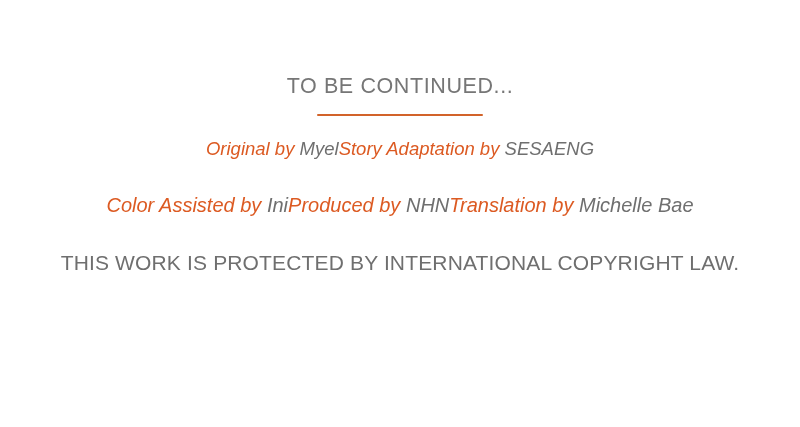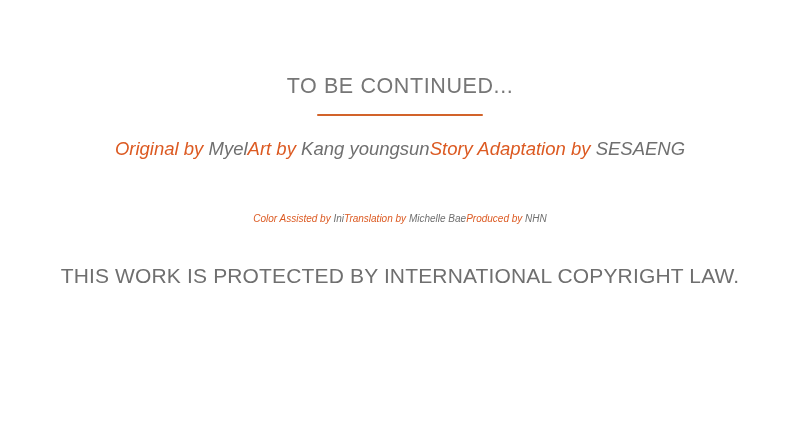--- a/index.html
+++ b/index.html
@@ -60,22 +60,22 @@
     align-items: center;
     font-style: italic;
     white-space: nowrap;
   }
   .credits-primary {
     margin-top: 19px;
     font-size: 18.5px;
     line-height: 27.5px;
   }
   .credits-secondary {
-    margin-top: 44px;
-    font-size: 10px;
+    margin-top: 31px;
+    font-size: 20px;
     line-height: 23.5px;
   }
 
   .credit-line {
     display: block;
   }
   .role {
     color: #dc5a22;
     font-style: italic;
   }
@@ -103,35 +103,32 @@
 
     <div class="to-be-continued">TO BE CONTINUED...</div>
 
     <div class="rule"></div>
 
     <div class="credits credits-primary">
       <div class="credit-line">
         <span class="role">Original by</span><span class="name">Myel</span>
       </div>
       <div class="credit-line">
-        <span class="role">Art by</span><span class="name">Kang youngsun</span>
-      </div>
-      <div class="credit-line">
         <span class="role">Story Adaptation by</span><span class="name">SESAENG</span>
       </div>
     </div>
 
     <div class="credits credits-secondary">
       <div class="credit-line">
         <span class="role">Color Assisted by</span><span class="name">Ini</span>
       </div>
       <div class="credit-line">
-        <span class="role">Translation by</span><span class="name">Michelle Bae</span>
+        <span class="role">Produced by</span><span class="name">NHN</span>
       </div>
       <div class="credit-line">
-        <span class="role">Produced by</span><span class="name">NHN</span>
+        <span class="role">Translation by</span><span class="name">Michelle Bae</span>
       </div>
     </div>
 
     <div class="copyright">THIS WORK IS PROTECTED BY INTERNATIONAL COPYRIGHT LAW.</div>
 
   </div>
 </div>
 
 </body></html>

